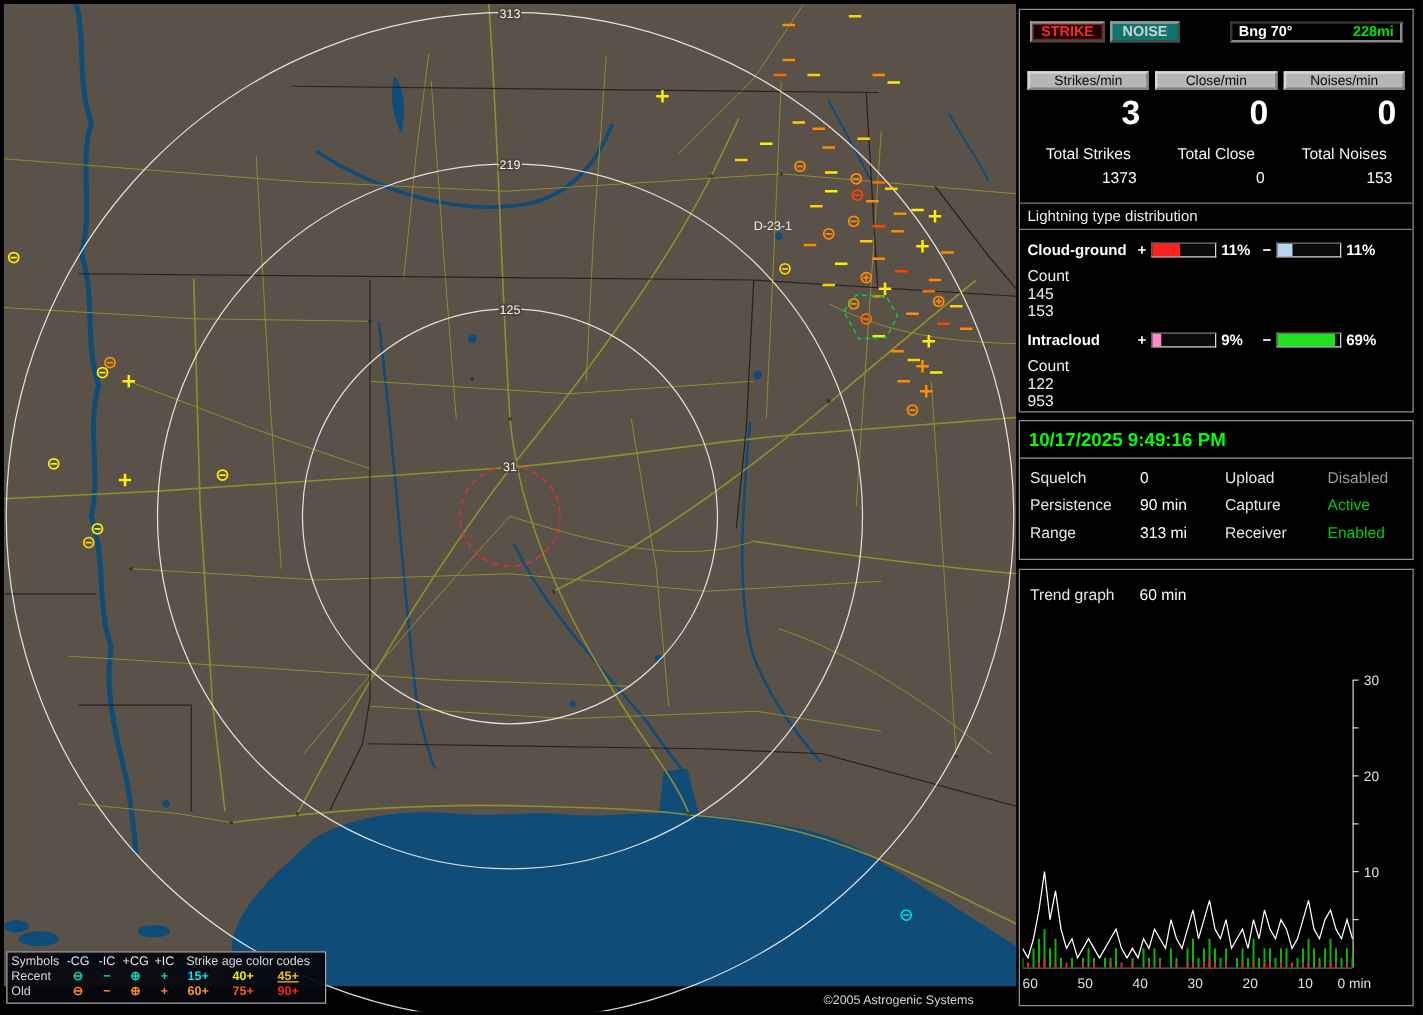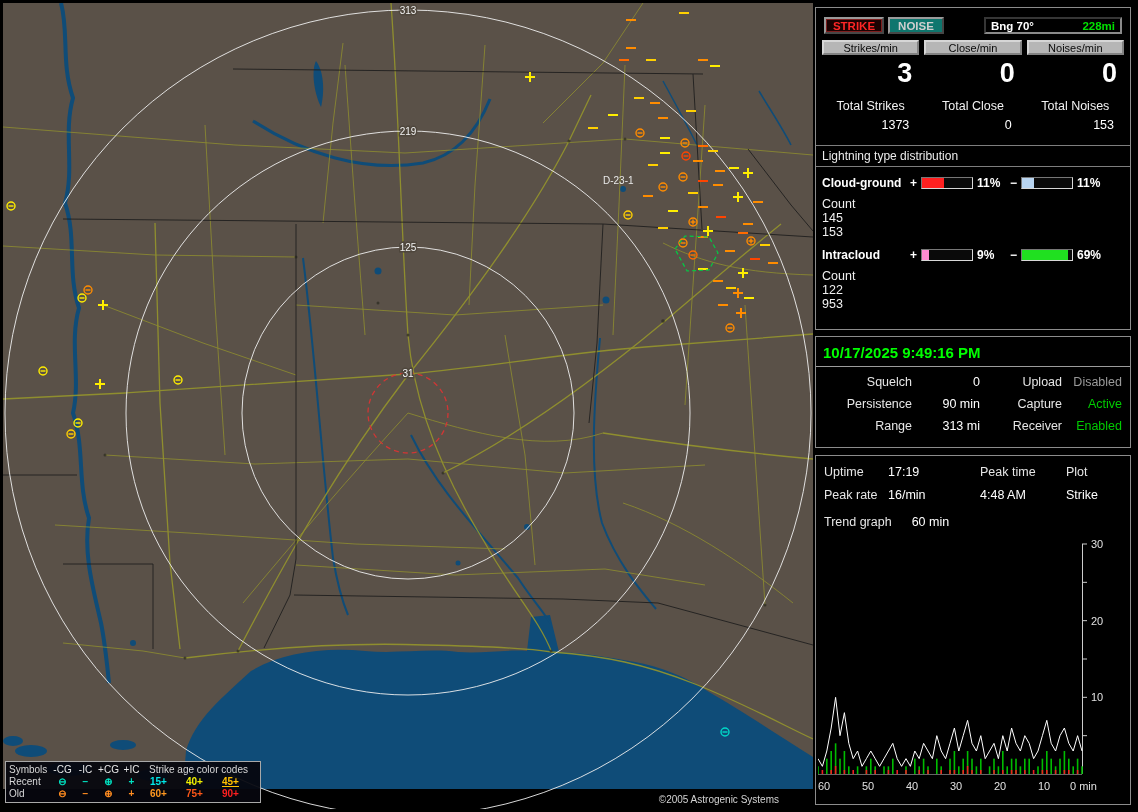--- a/index.html
+++ b/index.html
@@ -28,42 +28,42 @@
   .btn-row{position:relative;height:19px;margin:9px 6px 0 6px;}
   .mode-btn{position:absolute;top:0;height:17px;line-height:14px;text-align:center;font-weight:bold;
             font-size:11.5px;border:2px outset #9a9a9a;box-sizing:border-box;cursor:default;}
   .strike-btn{left:2px;width:60px;color:#ff2626;background:#1a0202;box-shadow:inset 0 0 0 1px #7e1e1e;}
   .noise-btn{left:66px;width:56px;color:#cfcfcf;background:#0f766e;}
   .bng-box{position:absolute;right:2px;top:0;width:138px;height:17px;border:2px inset #8a8a8a;box-sizing:border-box;
            display:flex;justify-content:space-between;align-items:center;padding:0 5px;font-weight:bold;font-size:11.5px;background:#000;}
   .bng-label{color:#ffffff;}
   .bng-val{color:#00e000;}
 
-  .stats-row{display:flex;gap:5px;padding:0 6px;margin-top:4px;}
+  .stats-row{display:flex;gap:5px;padding:0 6px;margin-top:21px;}
   .stat-col{flex:1;min-width:0;}
   .rate-chip{background:#b6b6b6;color:#0a0a0a;font-size:11px;text-align:center;height:15px;line-height:13px;
              border:2px outset #d6d6d6;box-sizing:border-box;white-space:nowrap;}
   .rate-val{font-size:27px;font-weight:bold;color:#fff;text-align:right;padding-right:7px;margin-top:3px;height:33px;}
   .total-label{font-size:12.5px;color:#f2f2f2;text-align:center;margin-top:8px;white-space:nowrap;}
   .total-val{font-size:12.5px;color:#fff;text-align:right;padding-right:10px;margin-top:5px;}
 
   .lt-title{margin-top:13px;border-top:1px solid #7e7e7e;border-bottom:1px solid #7e7e7e;padding:3px 6px;color:#ececec;}
   .lt-row{display:flex;align-items:center;padding:0 6px;margin-top:9px;height:14px;}
   .lt-name{width:86px;font-weight:bold;color:#fff;}
   .lt-sign{width:11px;text-align:center;color:#fff;font-weight:bold;}
   .bar{width:50px;height:10px;border:1px solid;border-color:#777 #d8d8d8 #d8d8d8 #777;background:#0a0a0a;margin:0 2px;}
   .bar-fill{height:100%;}
   .lt-pct{width:31px;font-weight:bold;color:#fff;padding-left:2px;}
   .count-row{display:flex;padding:0 6px;margin-top:7px;font-size:12.5px;color:#f0f0f0;flex-direction:column;}
   .count-name{width:99px;}
   .count-v1{width:90px;}
 
   .datetime{padding:7px 7px 5px;font-size:15px;font-weight:bold;color:#00ff00;}
   .rule{border-top:1px solid #9c9c9c;height:0;}
-  .status-grid{display:grid;grid-template-columns:88px 68px 82px auto;padding:8px 8px 0;row-gap:8px;font-size:12.5px;text-align:right;}
+  .status-grid{display:grid;grid-template-columns:88px 68px 82px auto;padding:8px 8px 0;row-gap:8px;font-size:12.5px;}
   .sg-label{color:#e6e6e6;}
   .sg-val{color:#ffffff;}
   .val-ok{color:#00cc00;}
   .val-dim{color:#9a9a9a;}
 
   .session-grid{display:grid;grid-template-columns:64px 92px 86px auto;padding:9px 8px 0;row-gap:9px;font-size:12.5px;}
   .trend-row{display:flex;gap:20px;padding:13px 8px 0;font-size:12.5px;}
   #trend-svg{position:absolute;left:2px;top:84px;}
 </style>
 </head>
@@ -544,31 +544,20 @@
       <span class="sg-val val-ok">Active</span>
 
       <span class="sg-label">Range</span>
       <span class="sg-val">313 mi</span>
       <span class="sg-label">Receiver</span>
       <span class="sg-val val-ok">Enabled</span>
     </div>
   </div>
 
   <div class="panel p3">
-    <div class="session-grid">
-      <span class="sg-label">Uptime</span>
-      <span class="sg-val">17:19</span>
-      <span class="sg-label">Peak time</span>
-      <span class="sg-label">Plot</span>
-
-      <span class="sg-label">Peak rate</span>
-      <span class="sg-val">16/min</span>
-      <span class="sg-val">4:48 AM</span>
-      <span class="sg-val">Strike</span>
-    </div>
     <div class="trend-row">
       <span class="sg-label">Trend graph</span>
       <span class="sg-val">60 min</span>
     </div>
     <svg id="trend-svg" width="308" height="258">
         <line x1="0" y1="234.5" x2="264" y2="234.5" stroke="#666666"></line>
         <line x1="264.5" y1="4" x2="264.5" y2="234" stroke="#cccccc"></line>
         <line x1="264" y1="195.66666666666666" x2="269" y2="195.66666666666666" stroke="#cccccc"></line>
         <line x1="264" y1="157.33333333333331" x2="269" y2="157.33333333333331" stroke="#cccccc"></line>
         <line x1="264" y1="119" x2="269" y2="119" stroke="#cccccc"></line>

